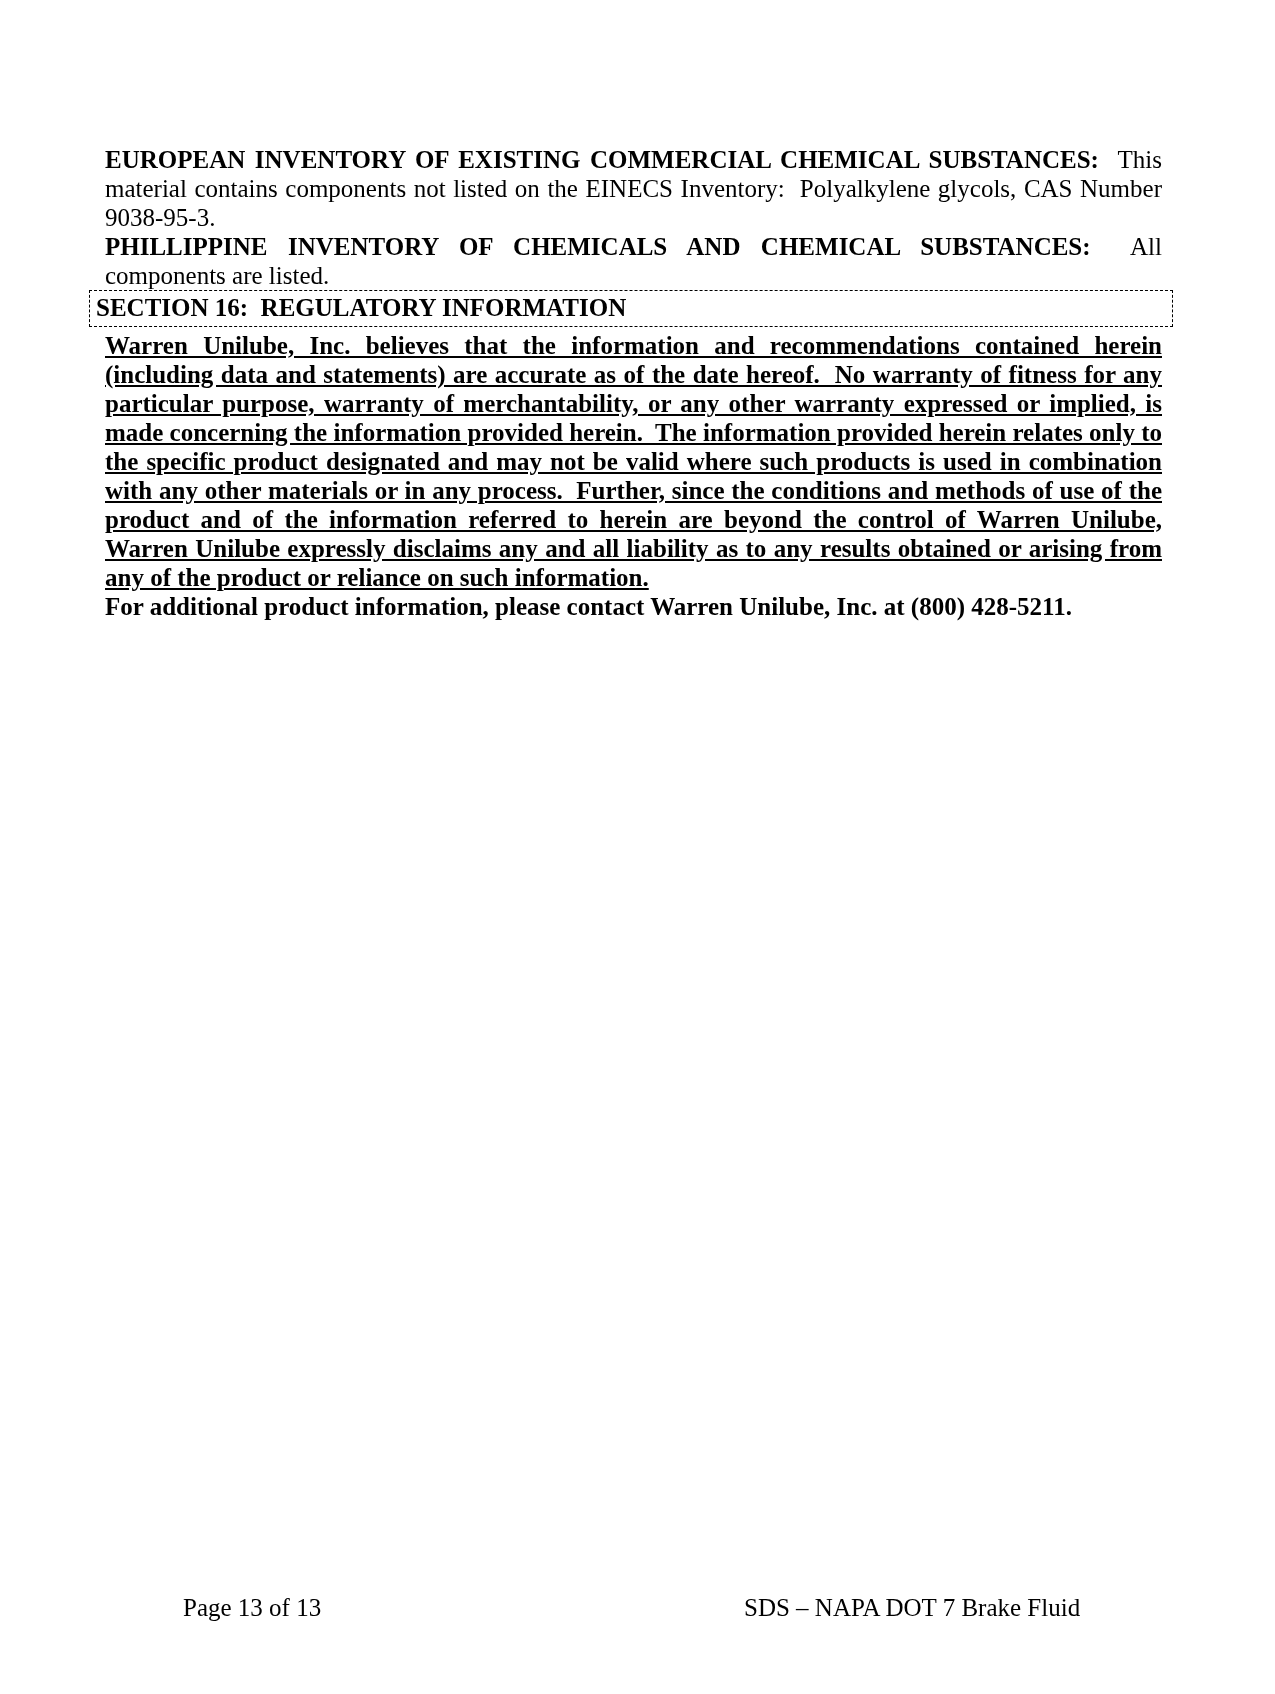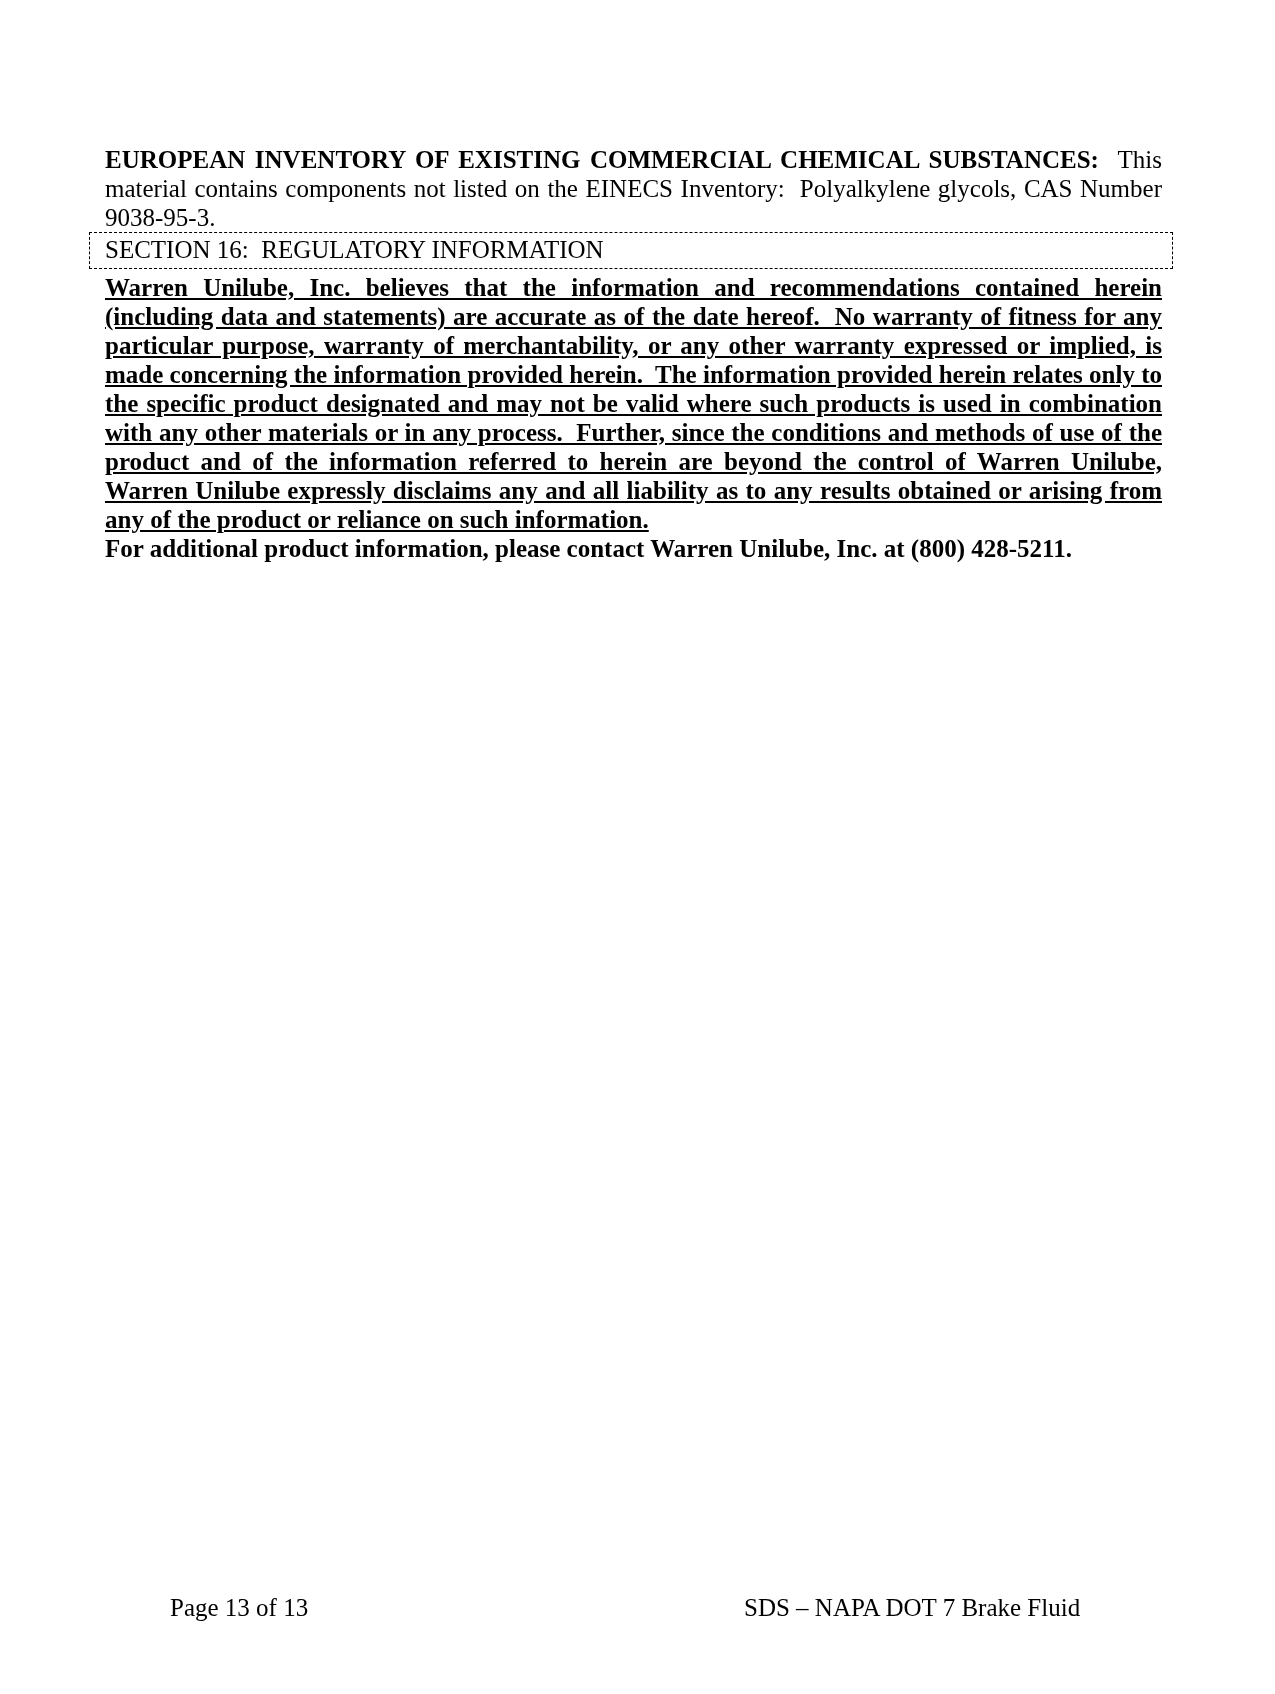--- a/index.html
+++ b/index.html
@@ -29,49 +29,50 @@
     text-align: justify;
   }
   .b { font-weight: bold; }
   .p-einecs   { margin-bottom: 25px; }
   .p-nz       { margin-bottom: 26px; }
   .p-phil     { margin-bottom: 78px; }
   .section-box {
     border: 1px dashed #000000;
     margin-left: -16px;
     margin-right: -11px;
-    padding: 4px 8px 5px 15px;
+    padding: 4px 8px 5px 6px;
     line-height: 26px;
-    font-weight: normal;
+    font-weight: bold;
     margin-bottom: 4px;
   }
   .p-disclaimer { font-weight: bold; margin-bottom: 35px; }
   .p-liability  { font-weight: bold; margin-bottom: 30px; text-decoration: underline; }
   .p-contact    { font-weight: bold; }
   .footer {
     position: absolute;
     left: 0;
     right: 0;
     top: 1593px;
     height: 30px;
     font-size: 25px;
     line-height: 29px;
   }
-  .footer-page  { position: absolute; left: 170px; top: 0; }
+  .footer-page  { position: absolute; left: 183px; top: 0; }
   .footer-title { position: absolute; left: 744px; top: 0; }
 </style>
 </head>
 <body>
 
 <div class="page">
   <div class="content">
 
     <p class="para p-einecs"><span class="b">EUROPEAN INVENTORY OF EXISTING COMMERCIAL CHEMICAL SUBSTANCES:</span><span>&nbsp; This material contains components not listed on the EINECS Inventory:&nbsp; Polyalkylene glycols, CAS Number 9038-95-3.</span></p>
 
 
+    <p class="para p-phil"><span class="b">PHILLIPPINE INVENTORY OF CHEMICALS AND CHEMICAL SUBSTANCES:</span><span>&nbsp; All components are listed.</span></p>
 
     <div class="section-box"><span>SECTION 16:&nbsp; REGULATORY INFORMATION</span></div>
 
 
     <p class="para p-liability">Warren Unilube, Inc. believes that the information and recommendations contained herein (including data and statements) are accurate as of the date hereof.&nbsp; No warranty of fitness for any particular purpose, warranty of merchantability, or any other warranty expressed or implied, is made concerning the information provided herein.&nbsp; The information provided herein relates only to the specific product designated and may not be valid where such products is used in combination with any other materials or in any process.&nbsp; Further, since the conditions and methods of use of the product and of the information referred to herein are beyond the control of Warren Unilube, Warren Unilube expressly disclaims any and all liability as to any results obtained or arising from any of the product or reliance on such information.</p>
 
     <p class="para p-contact">For additional product information, please contact Warren Unilube, Inc. at (800) 428-5211.</p>
 
   </div>
 

